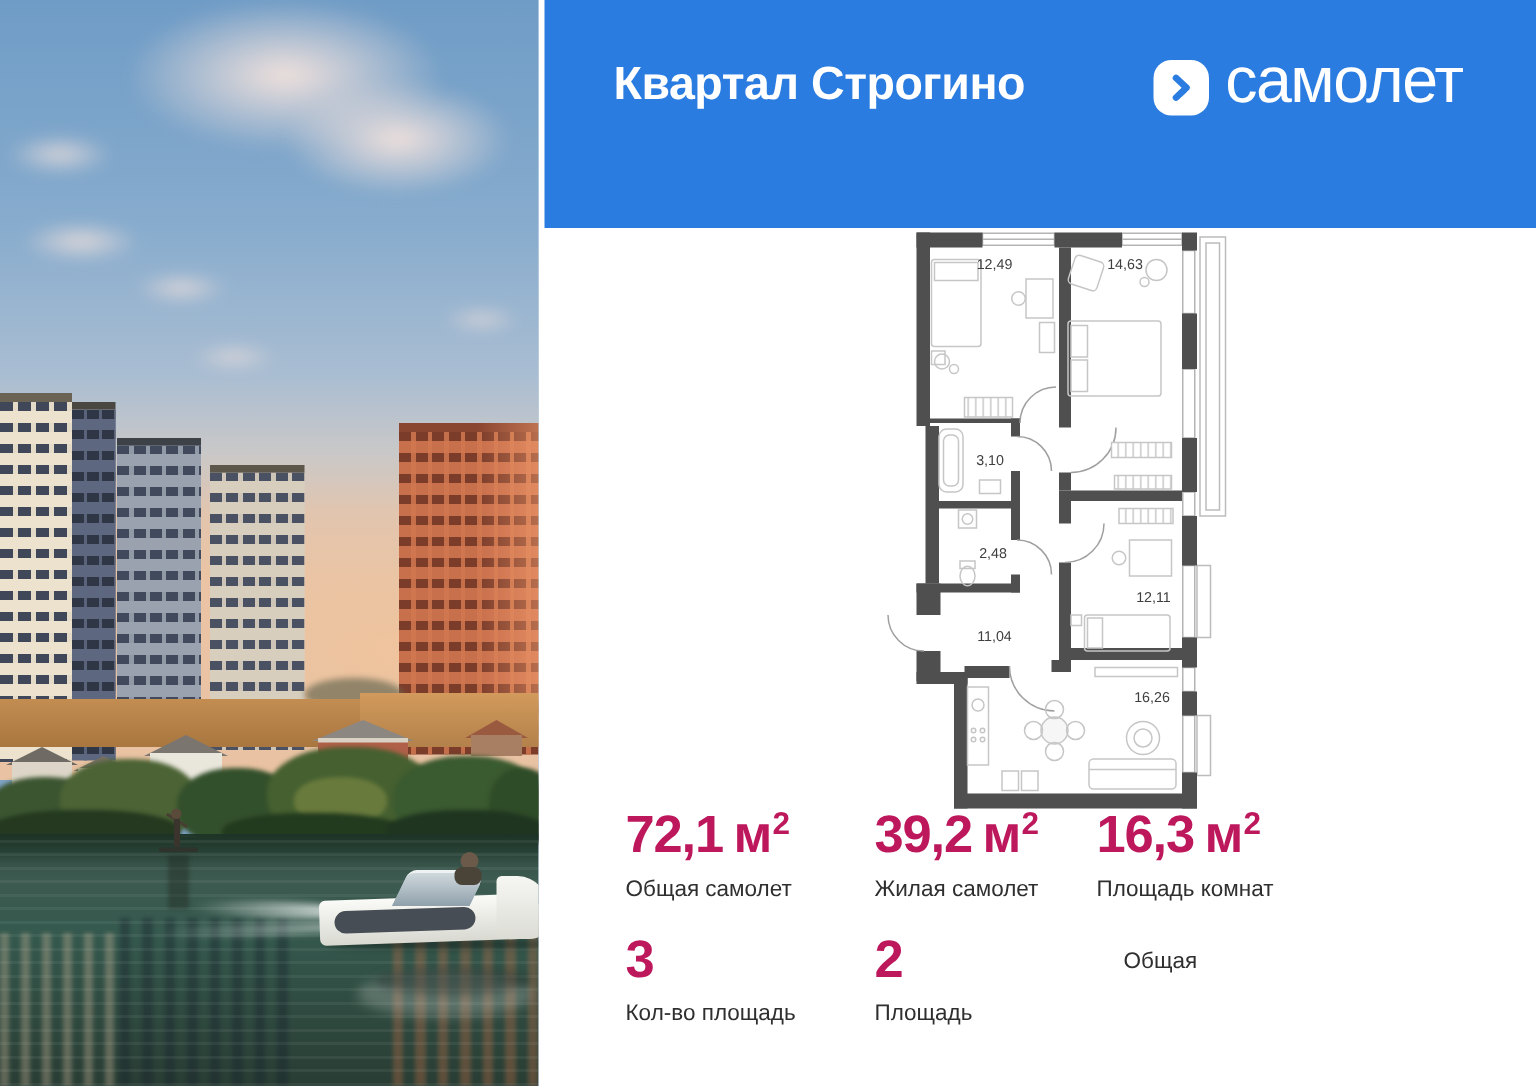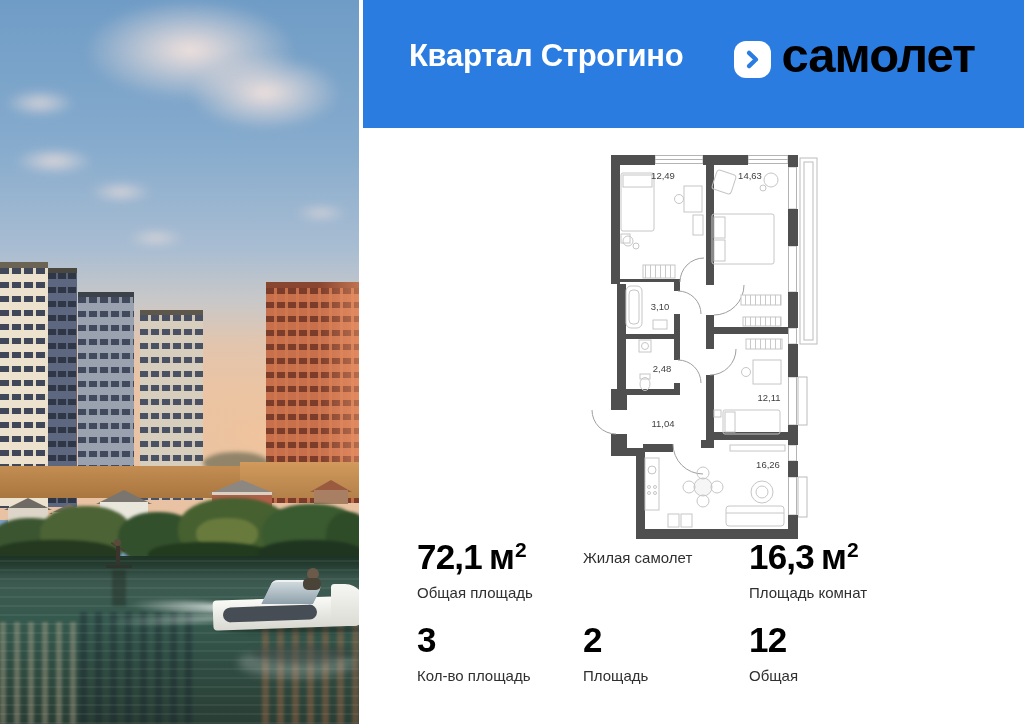--- a/index.html
+++ b/index.html
@@ -100,44 +100,44 @@
   .boatrefl{left:238px;top:648px;width:118px;height:30px;background:rgba(222,227,223,.25);filter:blur(4px);border-radius:50%;}
   .boatrefl2{left:250px;top:645px;width:104px;height:18px;background:rgba(28,38,35,.4);filter:blur(3px);border-radius:50%;}
 
   .sup-board{left:106px;top:565px;width:26px;height:3px;border-radius:2px;background:#2e332c;}
   .sup-body{left:116px;top:545px;width:4px;height:20px;border-radius:2px;background:#3a342c;}
   .sup-head{left:114px;top:539px;width:7px;height:7px;border-radius:50%;background:#5a4a3a;}
   .sup-paddle{left:110px;top:546px;width:16px;height:2px;background:#473f33;transform:rotate(32deg);}
   .sup-refl{left:112px;top:570px;width:14px;height:36px;background:rgba(30,38,30,.4);filter:blur(1.5px);}
 
   
-  .header{left:363px;top:0;width:661px;height:128px;background:#2b7ce1;}
+  .header{left:363px;top:0;width:661px;height:152px;background:#2b7ce1;}
   .title{position:absolute;left:46px;top:39px;font-size:31px;line-height:1.1;font-weight:700;color:#ffffff;letter-spacing:-.3px;}
   .brand{position:absolute;right:49px;top:40px;display:flex;align-items:center;gap:11px;}
   .brand-icon{width:37px;height:37px;background:#ffffff;border-radius:12px;display:flex;align-items:center;justify-content:center;}
-  .brand-text{font-size:49px;font-weight:700;color:#000000;line-height:.8;letter-spacing:-1px;transform:translateY(-4px);}
+  .brand-text{font-size:43px;font-weight:400;color:#ffffff;line-height:.8;letter-spacing:-1px;transform:translateY(-4px);}
 
   
   .plan{left:588px;top:142px;width:250px;height:400px;}
   .plan svg{display:block;}
   .wall{fill:#4f4f4f;}
   .winrect{fill:#ffffff;stroke:#b4b4b4;stroke-width:1;}
   .thin{fill:none;stroke:#bcbcbc;stroke-width:1;}
   .furn{fill:none;stroke:#c6c6c6;stroke-width:1;}
   .furnf{fill:#f6f6f6;stroke:#c6c6c6;stroke-width:1;}
   .door{fill:none;stroke:#9f9f9f;stroke-width:1;}
   .roomlabel{font-family:"Liberation Sans",sans-serif;font-size:9.5px;fill:#3f3f3f;}
 
   
   .stat{width:162px;}
-  .stat-value{font-size:35px;font-weight:700;color:#000000;letter-spacing:-.8px;line-height:1;}
+  .stat-value{font-size:35px;font-weight:700;color:#be185d;letter-spacing:-.8px;line-height:1;}
   .stat-unit{margin-left:7px;}
   .stat-sup{font-size:21px;position:relative;top:-12px;margin-left:1px;font-weight:700;}
   .stat-label{margin-top:10px;font-size:15px;color:#2f2f2f;}
-  .s1{left:417px;top:539px;} .s2{left:583px;top:539px;} .s3{left:749px;top:539px;}
+  .s1{left:417px;top:539px;} .s2{left:583px;top:539px;} .s3{left:731px;top:539px;}
   .s4{left:417px;top:622px;} .s5{left:583px;top:622px;} .s6{left:749px;top:622px;}
 </style>
 </head>
 <body>
 
 <div class="abs photo">
   <div class="abs sky"></div>
   <div class="abs glow"></div>
   <div class="abs cloud c1"></div>
   <div class="abs cloud c2"></div>
@@ -372,33 +372,33 @@
     <text class="roomlabel" x="74" y="230">2,48</text>
     <text class="roomlabel" x="75" y="285">11,04</text>
     <text class="roomlabel" x="181" y="259">12,11</text>
     <text class="roomlabel" x="180" y="326">16,26</text>
   </g>
 </svg>
 </div>
 
 <div class="abs stat s1">
   <div class="stat-value"><span>72,1</span><span class="stat-unit">м</span><span class="stat-sup">2</span></div>
-  <div class="stat-label">Общая площадь</div>
+  <div class="stat-label">Общая самолет</div>
 </div>
 <div class="abs stat s2">
+  <div class="stat-value"><span>39,2</span><span class="stat-unit">м</span><span class="stat-sup">2</span></div>
   <div class="stat-label">Жилая самолет</div>
 </div>
 <div class="abs stat s3">
   <div class="stat-value"><span>16,3</span><span class="stat-unit">м</span><span class="stat-sup">2</span></div>
   <div class="stat-label">Площадь комнат</div>
 </div>
 <div class="abs stat s4">
   <div class="stat-value"><span>3</span></div>
   <div class="stat-label">Кол-во площадь</div>
 </div>
 <div class="abs stat s5">
   <div class="stat-value"><span>2</span></div>
   <div class="stat-label">Площадь</div>
 </div>
 <div class="abs stat s6">
-  <div class="stat-value"><span>12</span></div>
   <div class="stat-label">Общая</div>
 </div>
 
 </body></html>

